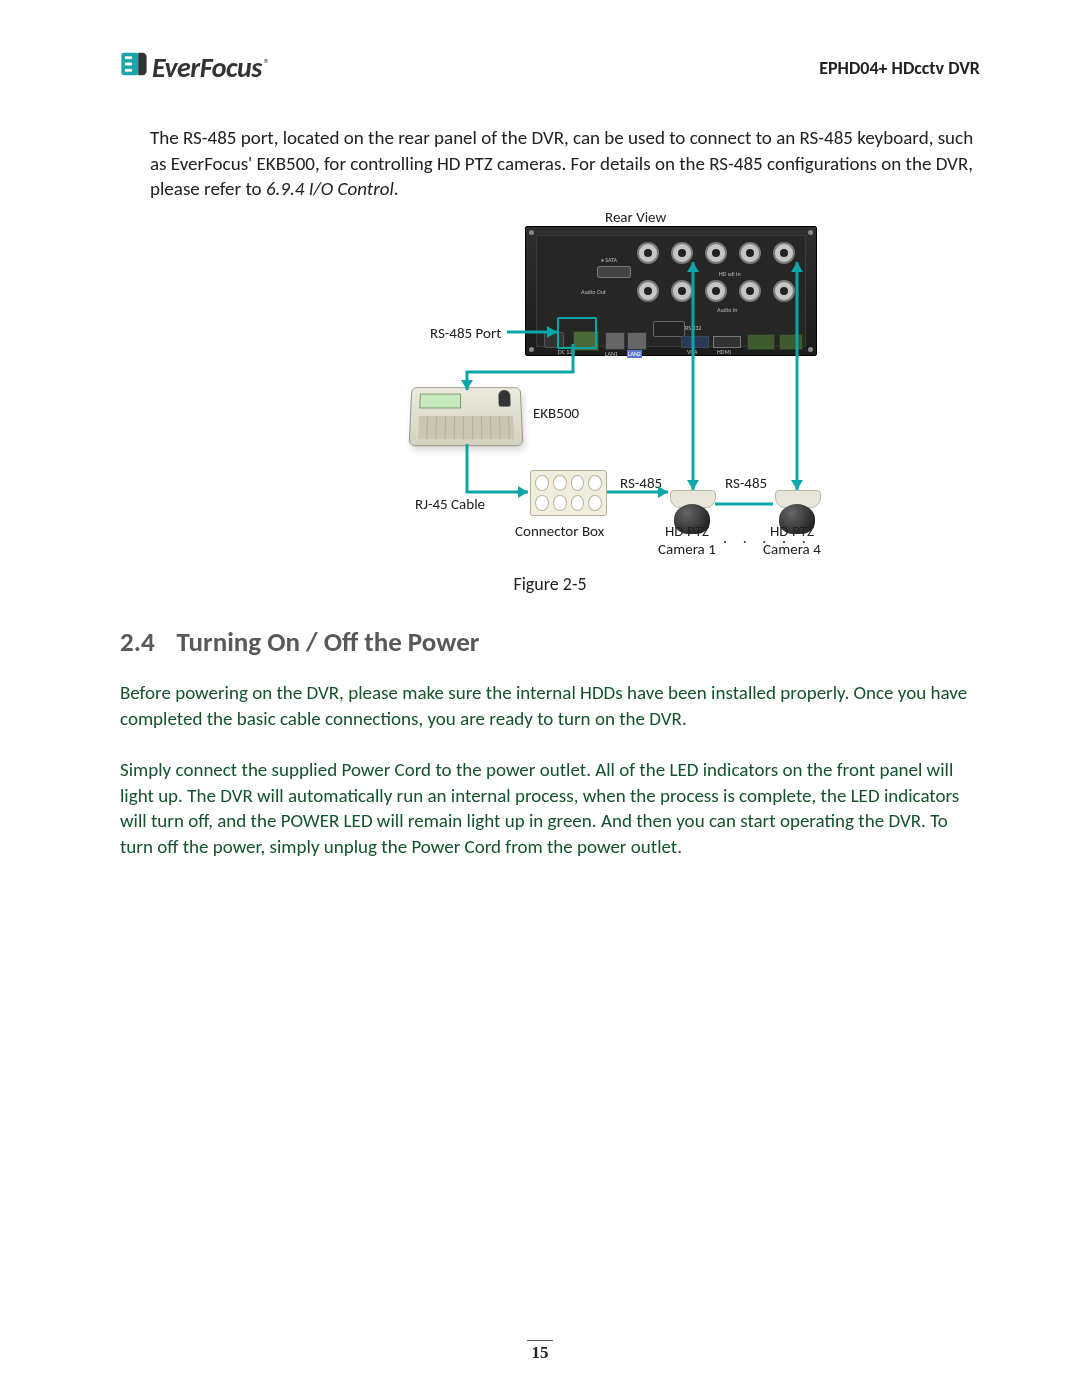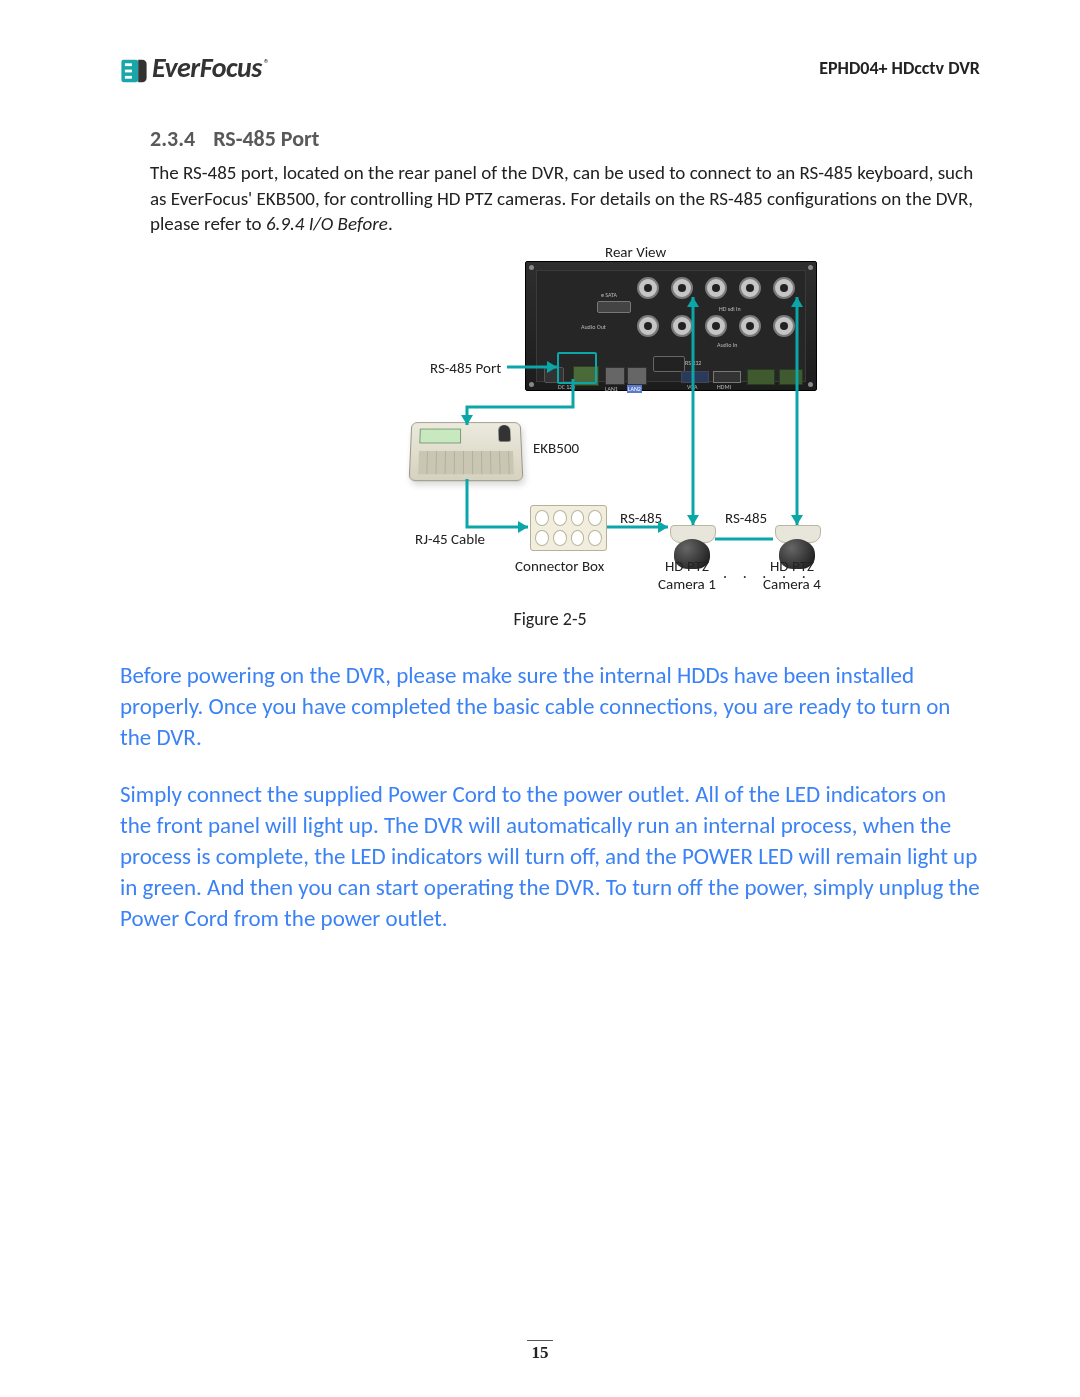--- a/index.html
+++ b/index.html
@@ -22,21 +22,21 @@
 
   
   .header-row {
     display: flex;
     align-items: center;
     justify-content: space-between;
     margin-bottom: 40px;
   }
   .logo {
     display: flex;
-    align-items: flex-end;
+    align-items: flex-start;
     font-family: Calibri, sans-serif;
   }
   .logo-mark {
     width: 28px;
     height: 28px;
     margin-right: 4px;
   }
   .logo-text {
     font-size: 28px;
     font-weight: 700;
@@ -163,23 +163,23 @@
 
   
   .main-heading {
     font-size: 27px;
     font-weight: 700;
     color: #595959;
     margin: 18px 0 22px 0;
   }
   .main-heading .num { margin-right: 22px; }
   .para {
-    font-size: 23px;
+    font-size: 19px;
     line-height: 1.35;
-    color: #3b82f6;
+    color: #14532d;
     margin: 0 0 26px 0;
   }
 
   
   .footer {
     position: absolute;
     left: 0; right: 0; bottom: 34px;
     text-align: center;
     font-family: "Times New Roman", serif;
     font-size: 17px;
@@ -206,25 +206,22 @@
         <rect x="7" y="27" width="10" height="4" fill="#fff"></rect>
         <path d="M26 4 h6 a6 6 0 0 1 6 6 v20 a6 6 0 0 1 -6 6 h-6 z" fill="#333"></path>
       </svg>
       <span class="logo-text">
         <span>EverFocus</span><span class="reg">®</span>
       </span>
     </div>
     <div class="product-name">EPHD04+  HDcctv DVR</div>
   </div>
 
-  <div class="sub-heading">
-    <span class="num">2.3.4</span><span>RS-485 Port</span>
-  </div>
   <p class="body-text">
-    <span>The RS-485 port, located on the rear panel of the DVR, can be used to connect to an RS-485 keyboard, such as EverFocus' EKB500, for controlling HD PTZ cameras. For details on the RS-485 configurations on the DVR, please refer to </span><span class="ital">6.9.4 I/O Before</span><span>.</span>
+    <span>The RS-485 port, located on the rear panel of the DVR, can be used to connect to an RS-485 keyboard, such as EverFocus' EKB500, for controlling HD PTZ cameras. For details on the RS-485 configurations on the DVR, please refer to </span><span class="ital">6.9.4 I/O Control</span><span>.</span>
   </p>
 
   <div class="diagram">
     <span class="d-label" style="left:330px; top:-4px;">Rear View</span>
 
     <div class="dvr-box">
       <div class="dvr-screw" style="left:3px;top:3px;"></div>
       <div class="dvr-screw" style="right:3px;top:3px;"></div>
       <div class="dvr-screw" style="left:3px;bottom:3px;"></div>
       <div class="dvr-screw" style="right:3px;bottom:3px;"></div>
@@ -331,20 +328,23 @@
 
       <line x1="332" y1="280" x2="393" y2="280"></line>
       <polygon class="arrow" points="393,280 383,274 383,286"></polygon>
 
       <line x1="440" y1="292" x2="498" y2="292"></line>
     </svg>
   </div>
 
   <div class="figure-caption">Figure 2-5</div>
 
+  <div class="main-heading">
+    <span class="num">2.4</span><span>Turning On / Off the Power</span>
+  </div>
 
   <p class="para">Before powering on the DVR, please make sure the internal HDDs have been installed properly. Once you have completed the basic cable connections, you are ready to turn on the DVR.</p>
   <p class="para">Simply connect the supplied Power Cord to the power outlet. All of the LED indicators on the front panel will light up. The DVR will automatically run an internal process, when the process is complete, the LED indicators will turn off, and the POWER LED will remain light up in green. And then you can start operating the DVR. To turn off the power, simply unplug the Power Cord from the power outlet.</p>
 
   <div class="footer">
     <span class="rule"></span>
     <span class="pg">15</span>
   </div>
 </div>
 

